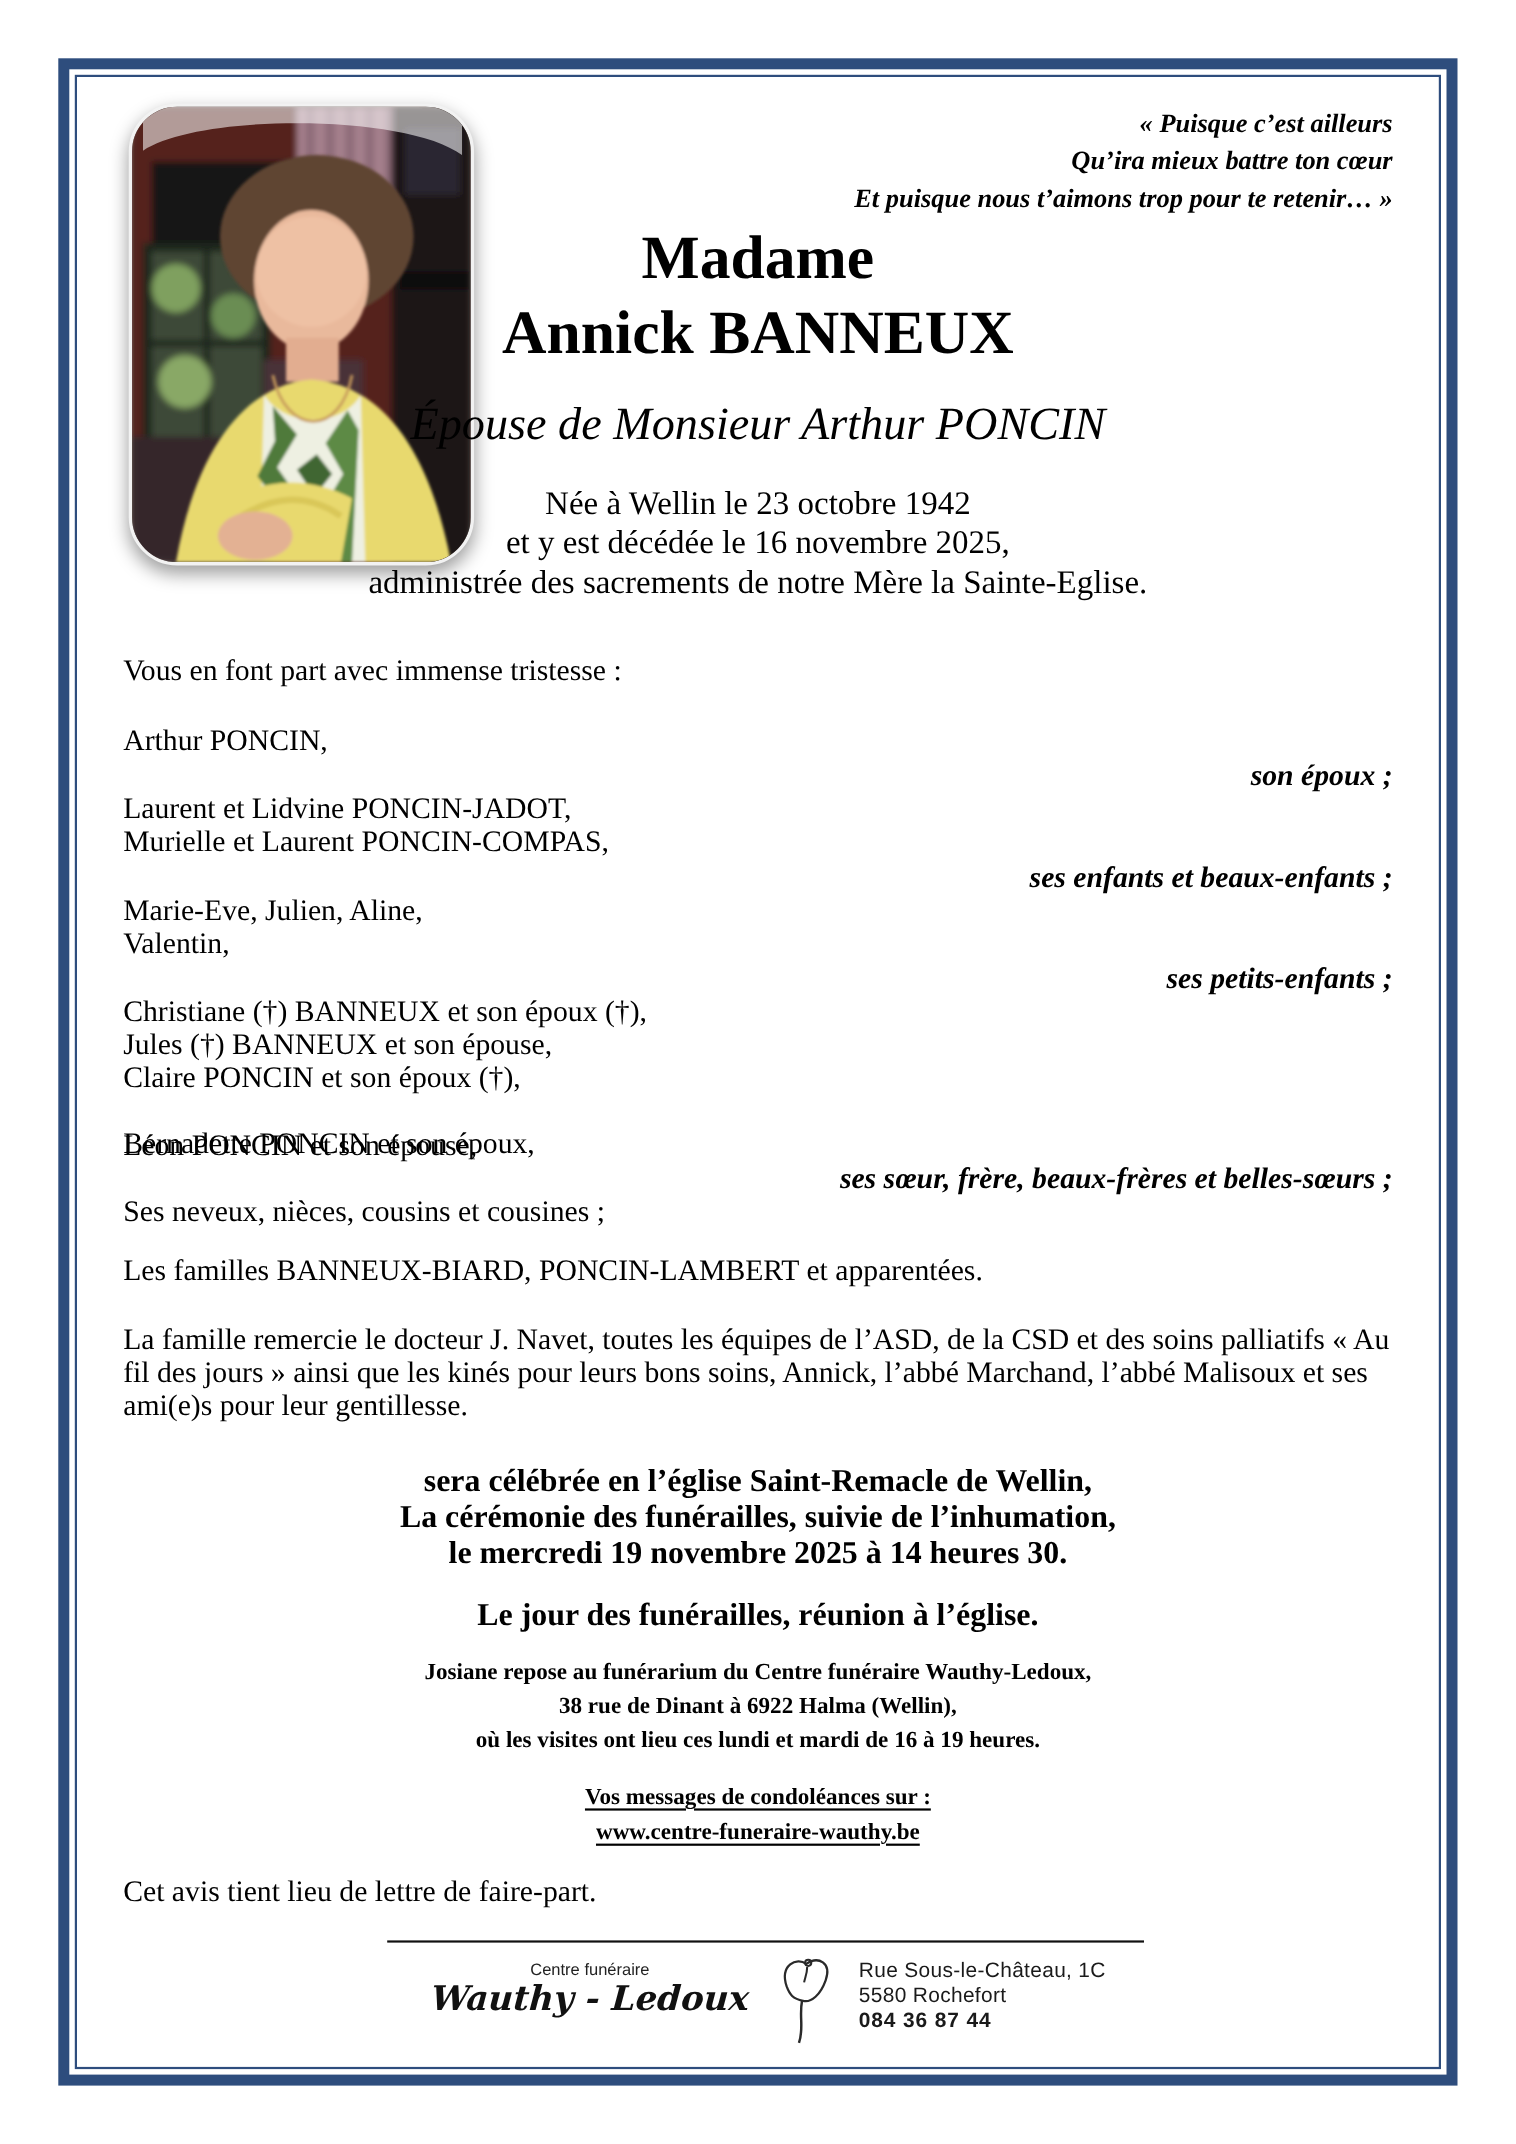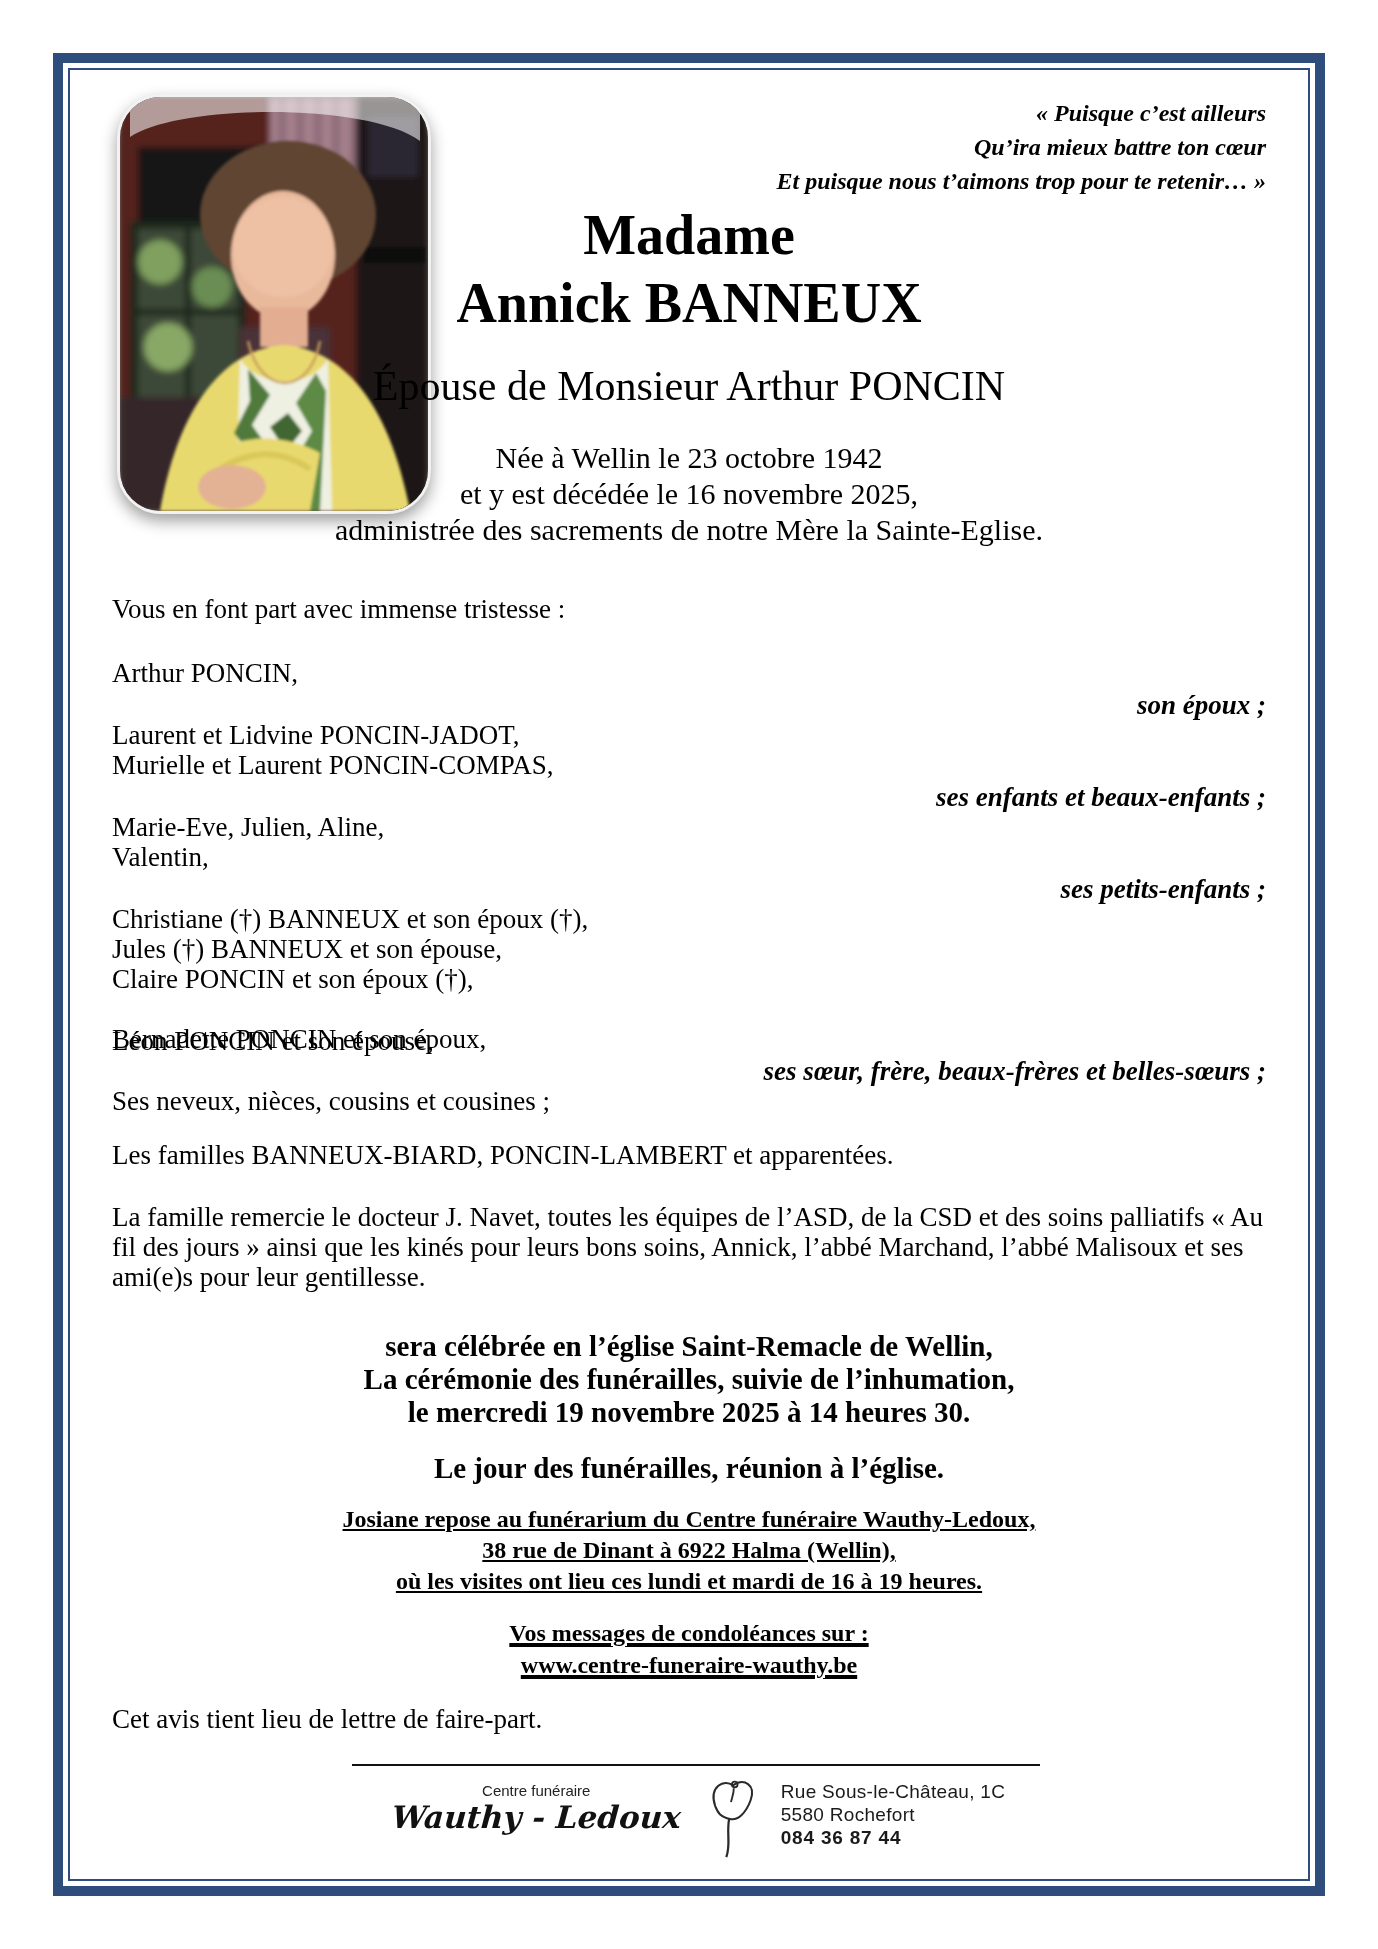--- a/index.html
+++ b/index.html
@@ -13,24 +13,24 @@
   .frame-inner{position:absolute;left:68px;top:68px;right:68px;bottom:68px;
     border:2px solid var(--color-frame,#2e4d7d);}
   
   .line{position:absolute;left:112px;right:112px;}
   .center{text-align:center;}
   .right{text-align:right;}
   .body-txt{font-size:27px;line-height:30px;}
   .rel{font-size:27px;line-height:30px;font-weight:bold;font-style:italic;}
   .quote{font-size:24px;line-height:34px;font-weight:bold;font-style:italic;}
   .title-big{font-size:56px;line-height:62px;font-weight:bold;}
-  .subtitle{font-size:42px;line-height:48px;}
+  .subtitle{font-size:42px;line-height:48px;font-style:italic;}
   .vitals{font-size:30px;line-height:36px;}
   .bold-c{font-size:29px;line-height:33px;font-weight:bold;}
-  .bold-r{font-size:24px;line-height:31px;font-weight:bold;text-decoration:underline;}
+  .bold-r{font-size:21px;line-height:31px;font-weight:bold;}
   .u{text-decoration:underline;text-decoration-thickness:2px;text-underline-offset:4px;}
   
   .photo{
     position:absolute;left:117px;top:94px;width:308px;height:414px;
     border-radius:44px;overflow:hidden;background:#4a3b33;
     border:3px solid #f2f2f2;
     box-shadow:0 7px 16px rgba(0,0,0,.38), inset 0 0 4px rgba(255,255,255,.6);
   }
   .photo svg{display:block;width:100%;height:100%;}
   

